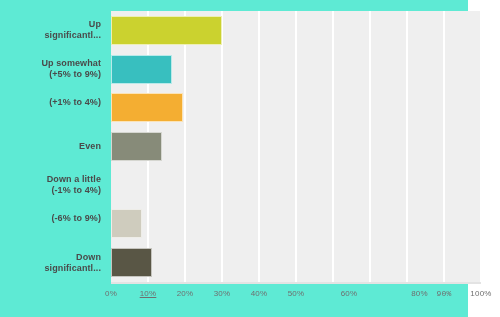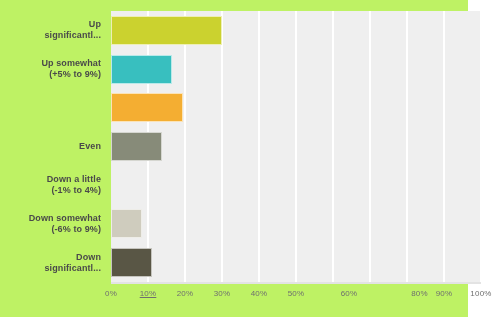--- a/index.html
+++ b/index.html
@@ -11,21 +11,21 @@
     width: 500px;
     height: 317px;
     font-family: "Liberation Sans", sans-serif;
     overflow: hidden;
   }
 
   #chart-root {
     position: relative;
     width: 468px;
     height: 317px;
-    background: #bef264;
+    background: #5eead4;
   }
 
   
   #category-axis {
     position: absolute;
     left: 0px;
     top: 11px;
     width: 107px;
     height: 271px;
   }
@@ -105,30 +105,30 @@
   <div id="category-axis">
       <div class="cat-label" style="top: 8.35714px;">
         <span class="l1">Up</span>
         <span class="l2">significantl...</span>
       </div>
       <div class="cat-label" style="top: 47.0714px;">
         <span class="l1">Up somewhat</span>
         <span class="l2">(+5% to 9%)</span>
       </div>
       <div class="cat-label" style="top: 85.7857px;">
+        <span class="l2">(+1% to 4%)</span>
       </div>
       <div class="cat-label" style="top: 130px;">
         <span class="l1">Even</span>
       </div>
       <div class="cat-label" style="top: 163.214px;">
         <span class="l1">Down a little</span>
         <span class="l2">(-1% to 4%)</span>
       </div>
       <div class="cat-label" style="top: 201.929px;">
-        <span class="l1">Down somewhat</span>
         <span class="l2">(-6% to 9%)</span>
       </div>
       <div class="cat-label" style="top: 240.643px;">
         <span class="l1">Down</span>
         <span class="l2">significantl...</span>
       </div>
     </div>
 
   <div id="plot-area">
       <div class="gridline" style="left: 36px;"></div>
@@ -153,17 +153,17 @@
     <div class="axis-baseline"></div>
   <div class="tick-label" style="left: 0px;">0%</div>
       <div class="tick-label" style="left: 37px; text-decoration: underline;">10%</div>
       <div class="tick-label" style="left: 74px;">20%</div>
       <div class="tick-label" style="left: 111px; text-align: center;">30%</div>
       <div class="tick-label" style="left: 148px;">40%</div>
       <div class="tick-label" style="left: 185px;">50%</div>
       <div class="tick-label" style="left: 238px;">60%</div>
       <div class="tick-label" style="left: 275px; margin-top: 48px;">70%</div>
       <div class="tick-label" style="left: 296px; padding-left: 25px;">80%</div>
-      <div class="tick-label" style="left: 333px;">90%</div>
+      <div class="tick-label" style="left: 333px; font-family: Liberation Mono, monospace;">90%</div>
       <div class="tick-label" style="left: 370px;">100%</div>
     </div>
 
 </div>
 
 </body></html>

